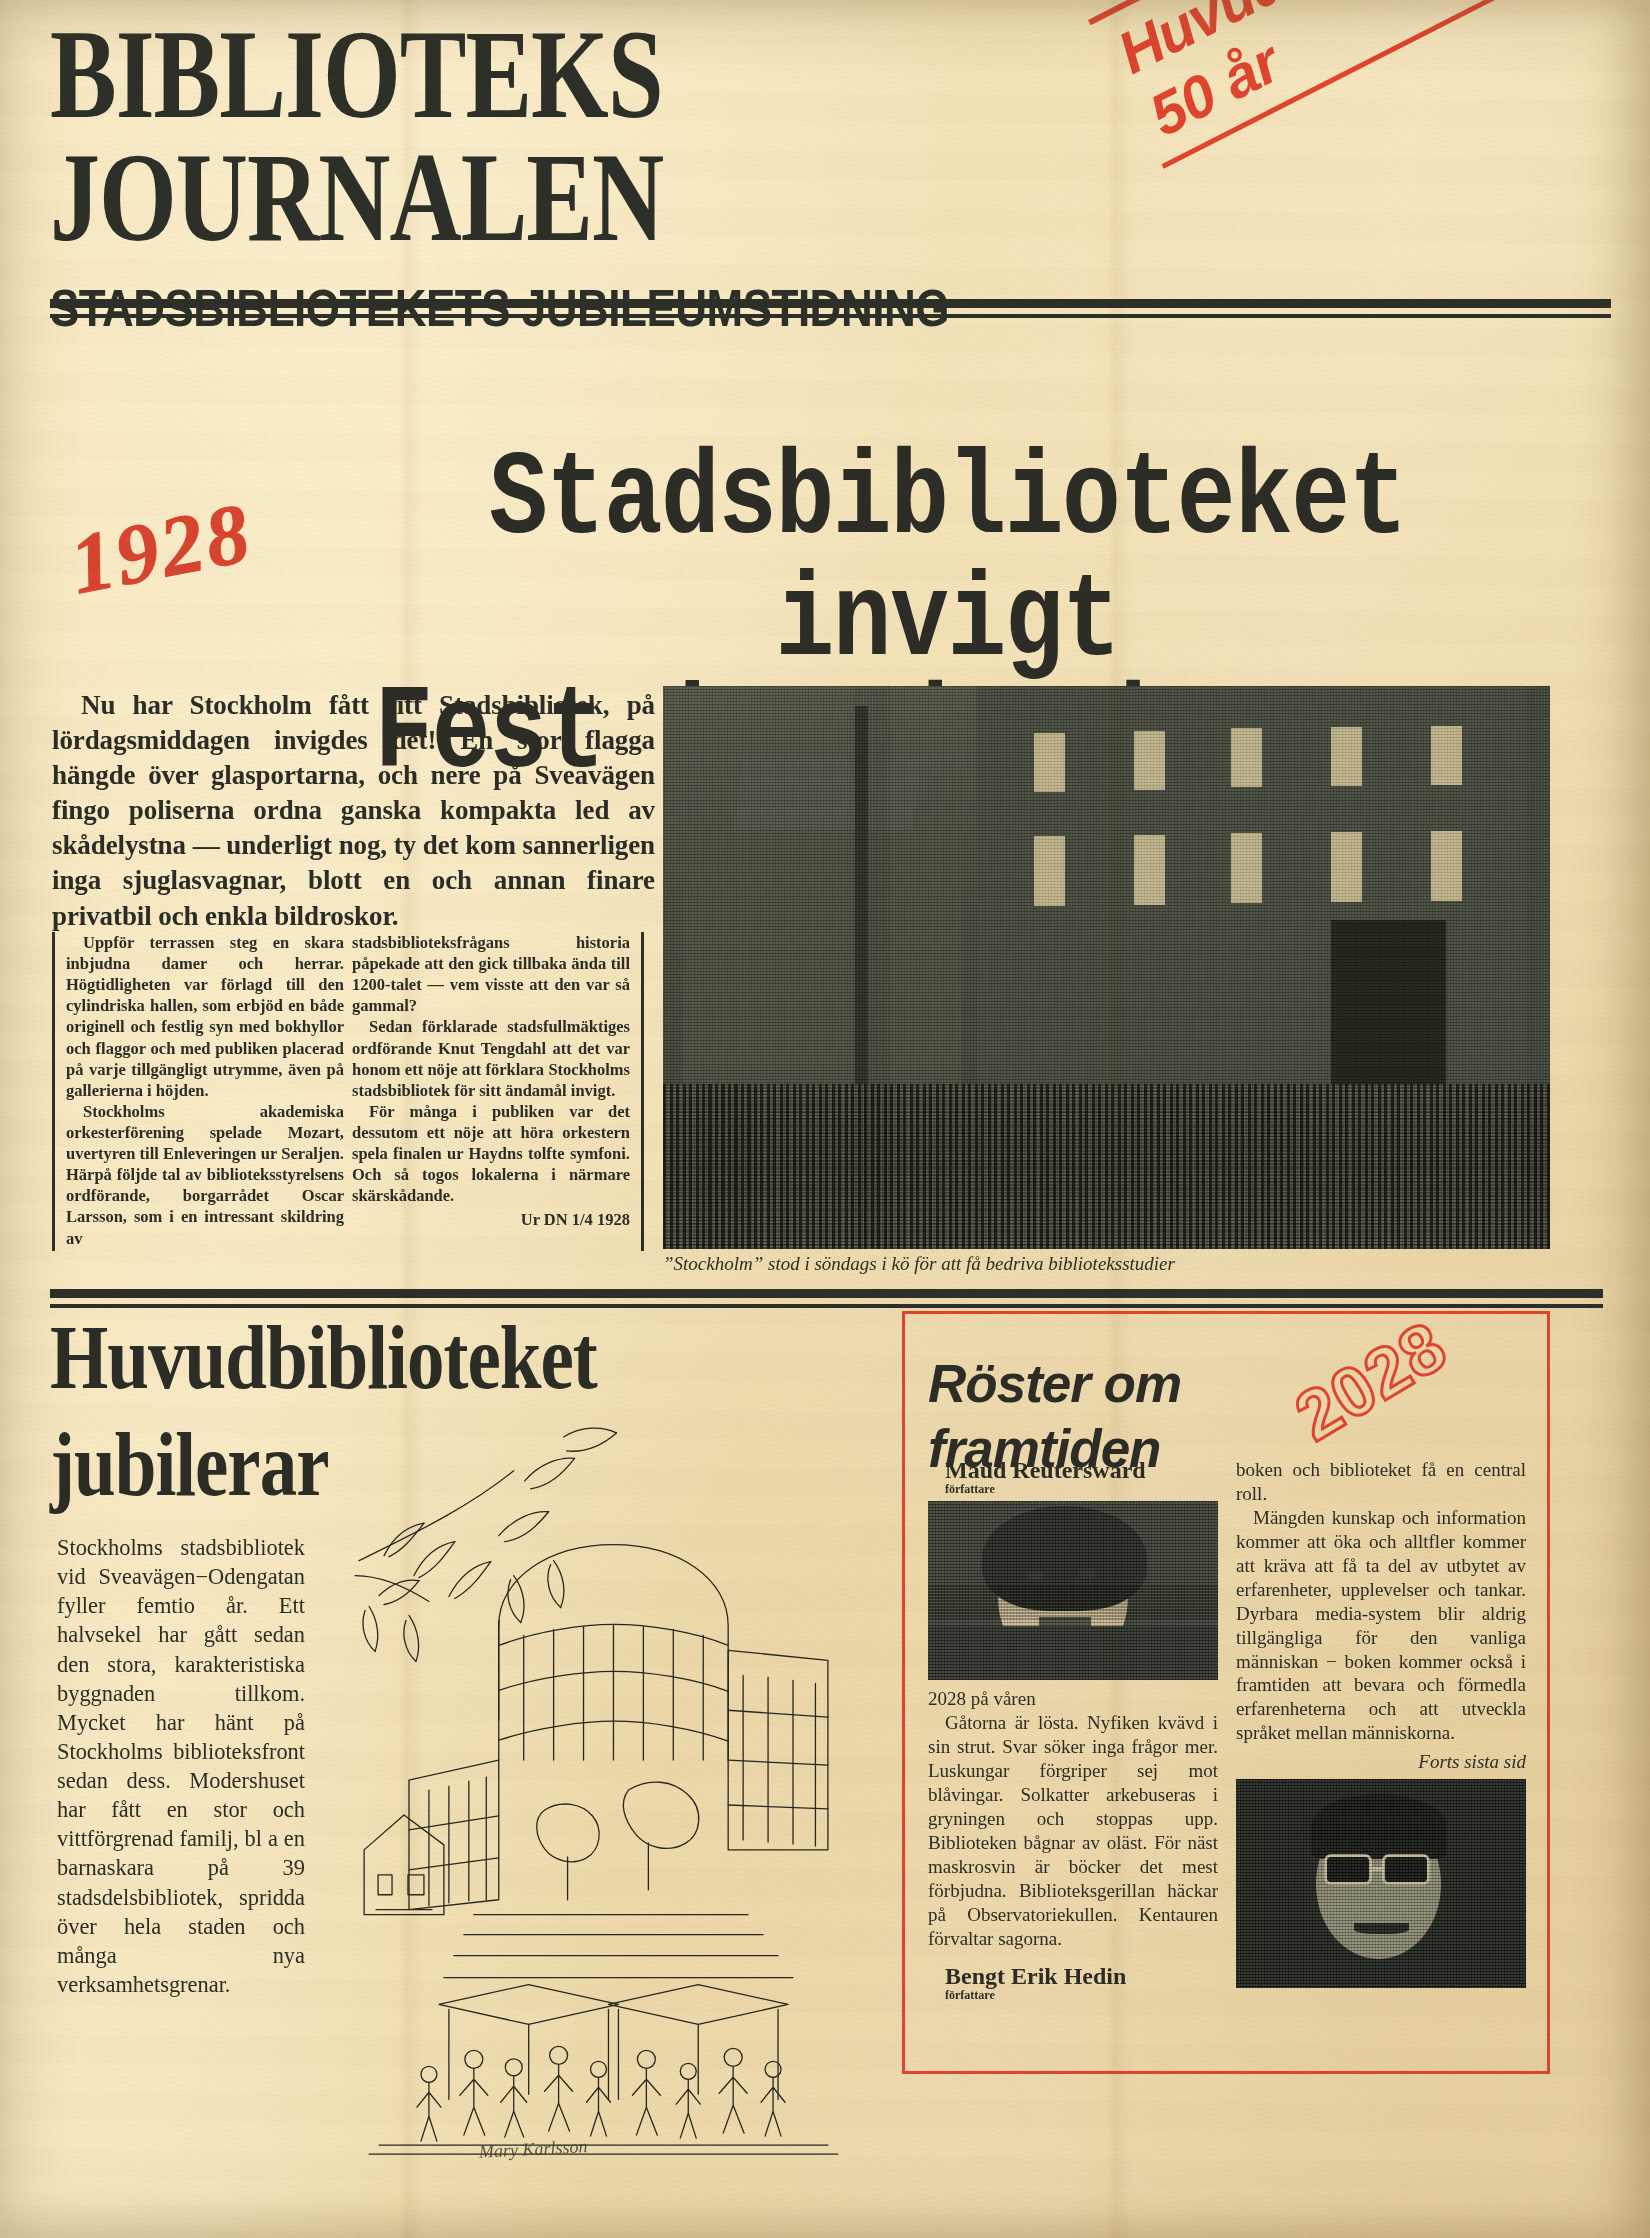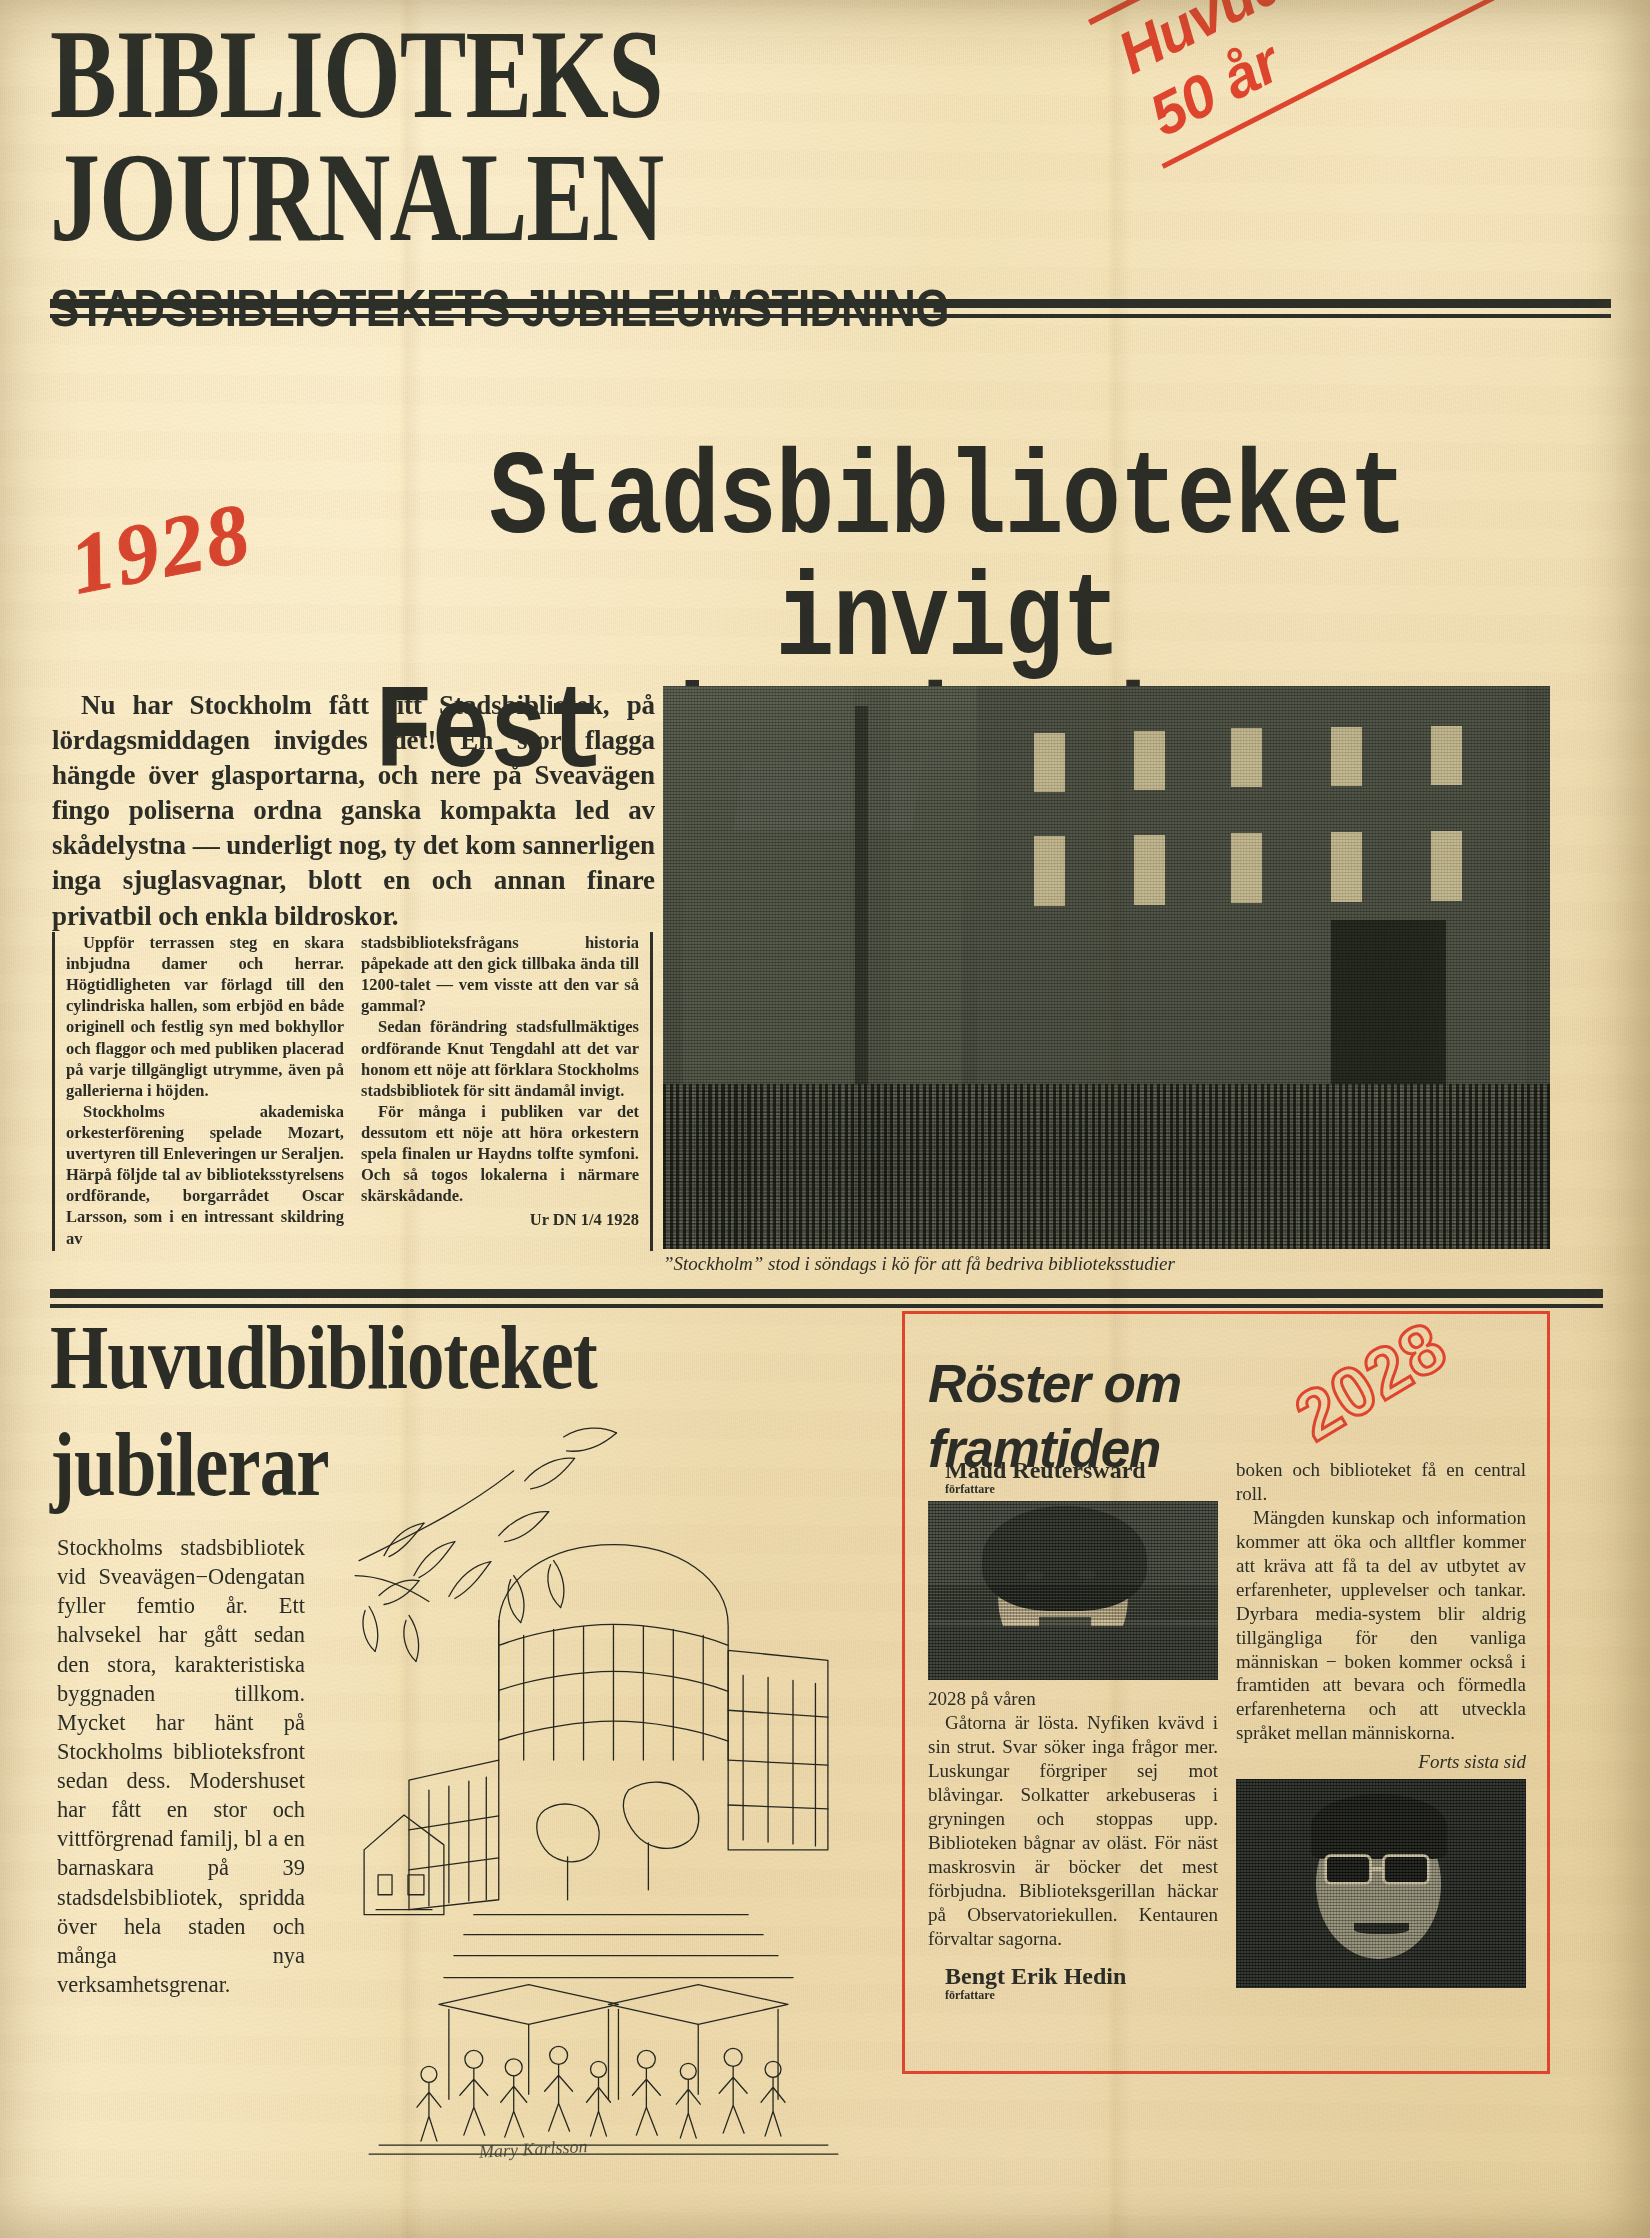--- a/index.html
+++ b/index.html
@@ -84,21 +84,21 @@
   .head-main .h1{font-size:98px;line-height:1.02;transform:scaleY(1.22);transform-origin:center top;letter-spacing:-1.5px;}
   .head-main .h2{font-size:98px;line-height:1.02;transform:scaleY(1.22);transform-origin:center top;letter-spacing:-1.5px;margin-top:34px;}
 
   .lead{
     position:absolute;left:52px;top:688px;width:603px;
     font-family:"Liberation Serif", serif;font-weight:bold;font-size:27px;
     line-height:1.30;text-indent:29px;text-align:justify;color:#2b2d26;
     letter-spacing:-0.1px;
   }
   .subcols{position:absolute;left:52px;top:932px;width:606px;height:319px;
-    display:flex;gap:17px;}
+    display:flex;gap:8px;}
   .subcol{width:292px;font-family:"Liberation Serif", serif;font-weight:bold;
     font-size:16.5px;line-height:1.28;text-align:justify;color:#2b2d26;
     border-left:3.5px solid #2d3029;padding-left:11px;}
   .subcol.right{border-left:none;border-right:3.5px solid #2d3029;padding-left:0;padding-right:11px;}
   .subcol p{margin:0;text-indent:17px;}
   .subcol p.noind{text-indent:0;}
   .src{text-align:right;font-weight:bold;margin-top:3px;font-size:16.5px;}
 
   
   .photo1{
@@ -218,21 +218,21 @@
 
   <div class="lead">Nu har Stockholm fått sitt Stadsbibliotek, på lördagsmiddagen invigdes det! En stor flagga hängde över glasportarna, och nere på Sveavägen fingo poliserna ordna ganska kompakta led av skådelystna — underligt nog, ty det kom sannerligen inga sjuglasvagnar, blott en och annan finare privatbil och enkla bildroskor.</div>
 
   <div class="subcols">
     <div class="subcol">
       <p>Uppför terrassen steg en skara inbjudna damer och herrar. Högtidligheten var förlagd till den cylindriska hallen, som erbjöd en både originell och festlig syn med bokhyllor och flaggor och med publiken placerad på varje tillgängligt utrymme, även på gallerierna i höjden.</p>
       <p>Stockholms akademiska orkesterförening spelade Mozart, uvertyren till Enleveringen ur Seraljen. Härpå följde tal av biblioteksstyrelsens ordförande, borgarrådet Oscar Larsson, som i en intressant skildring av</p>
     </div>
     <div class="subcol right">
       <p class="noind">stadsbiblioteksfrågans historia påpekade att den gick tillbaka ända till 1200-talet — vem visste att den var så gammal?</p>
-      <p>Sedan förändring stadsfullmäktiges ordförande Knut Tengdahl att det var honom ett nöje att förklara Stockholms stadsbibliotek för sitt ändamål invigt.</p>
+      <p>Sedan förklarade stadsfullmäktiges ordförande Knut Tengdahl att det var honom ett nöje att förklara Stockholms stadsbibliotek för sitt ändamål invigt.</p>
       <p>För många i publiken var det dessutom ett nöje att höra orkestern spela finalen ur Haydns tolfte symfoni. Och så togos lokalerna i närmare skärskådande.</p>
       <div class="src">Ur DN 1/4 1928</div>
     </div>
   </div>
 
   <div class="photo1">
     <div class="sky"></div>
 
     <div class="bldg" style="left:314px;top:0;width:573px;height:414px;background:#4a4e41;"></div>
     <div class="win" style="left:371px;top:47px;width:31px;height:59px;"></div>

